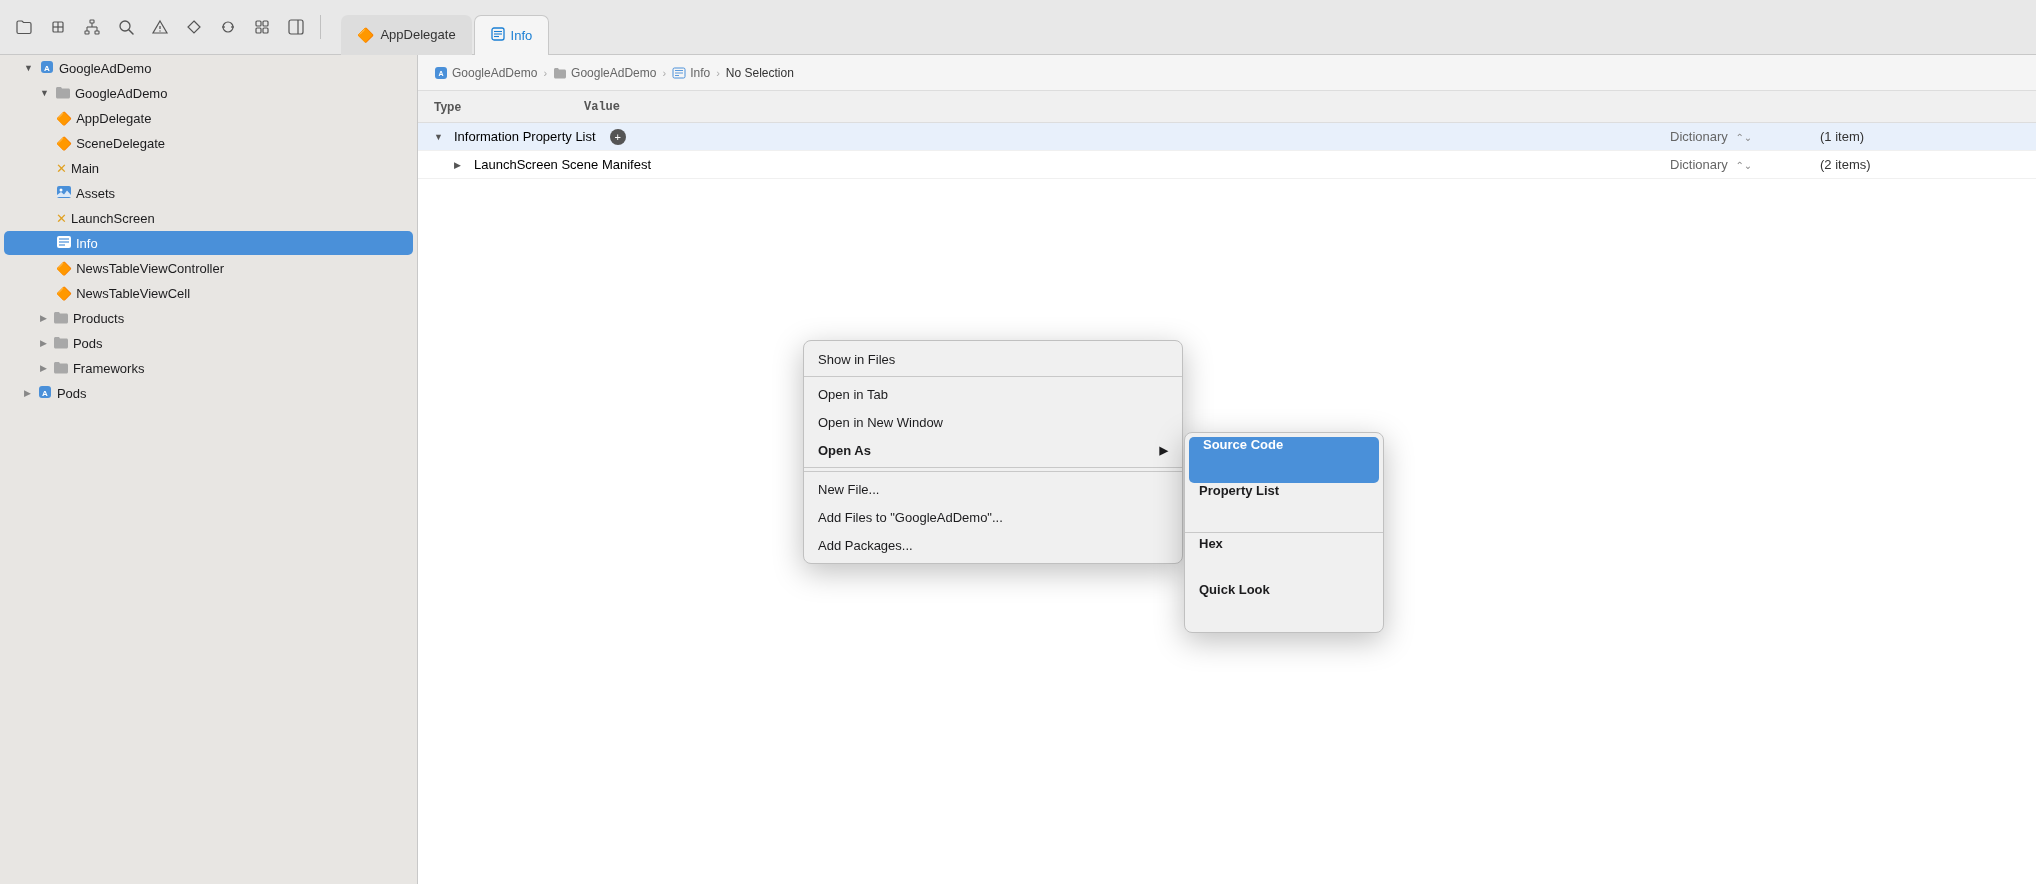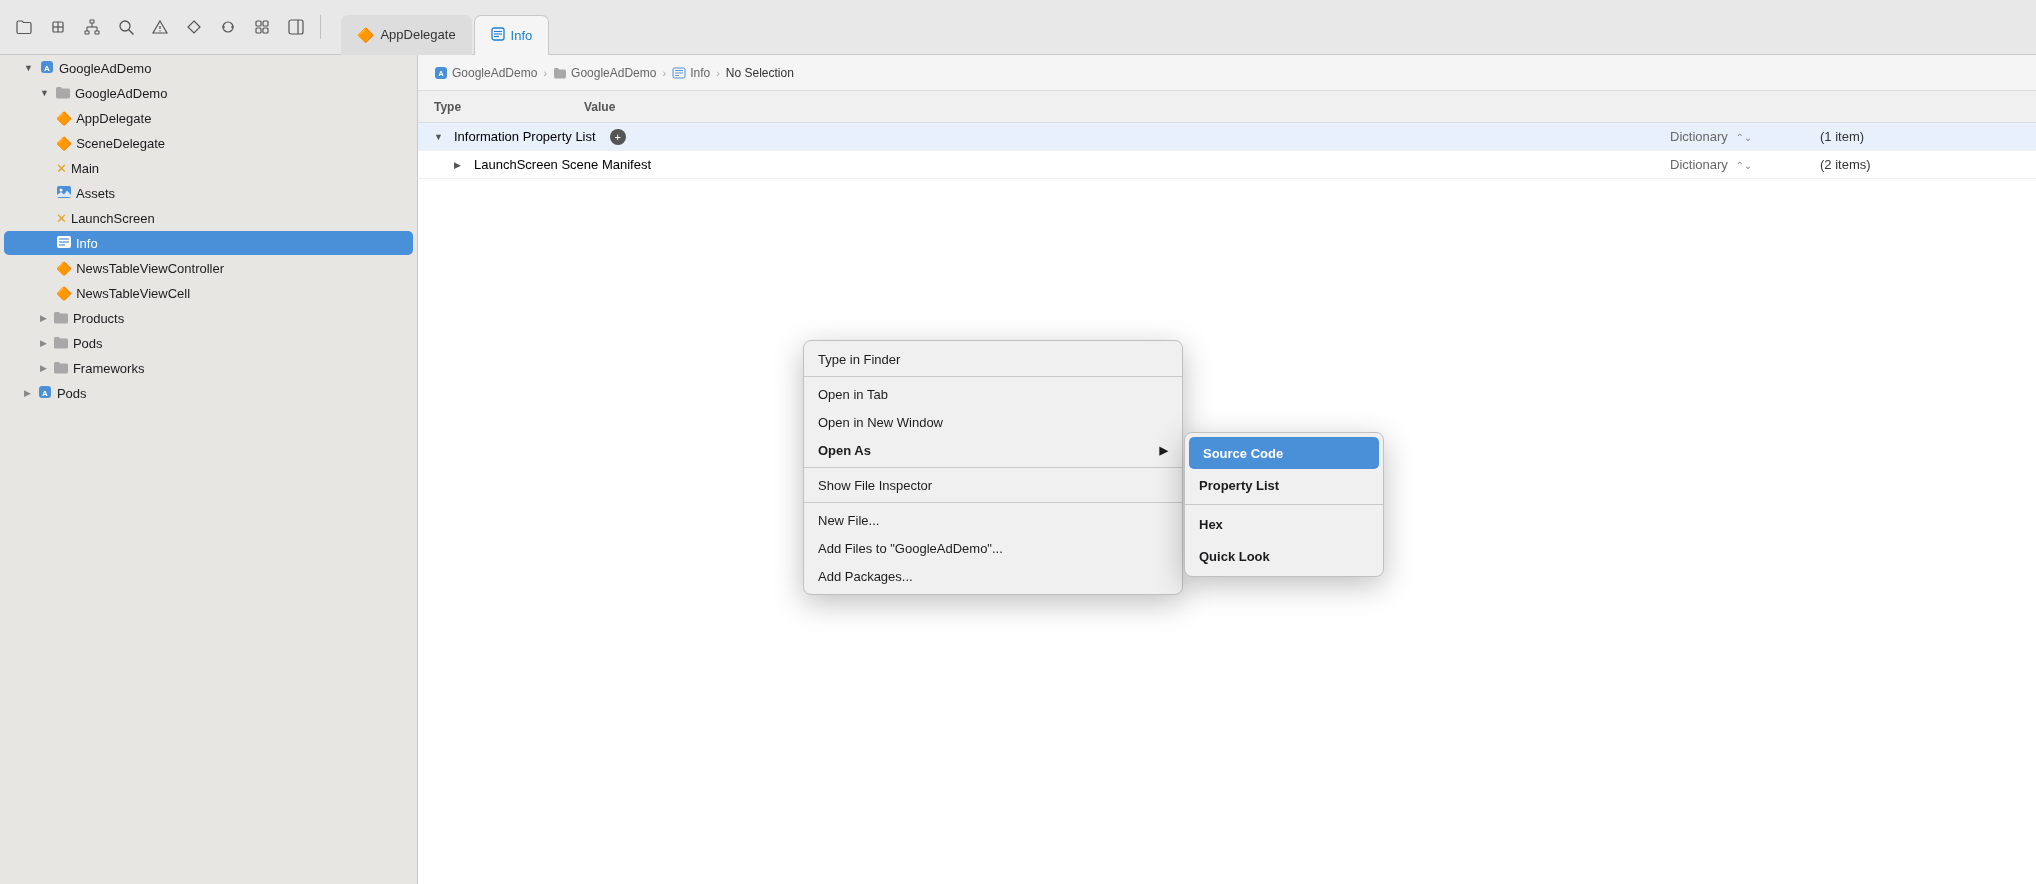--- a/index.html
+++ b/index.html
@@ -150,21 +150,21 @@
       display: flex;
       align-items: center;
       padding: 0 16px;
       font-size: 12px;
       font-weight: 600;
       color: #555;
       flex-shrink: 0;
     }
     .col-key { flex: 1; }
     .col-type { width: 150px; }
-    .col-value { width: 200px; }
+    .col-value { width: 200px; font-family: Liberation Mono, monospace; }
 
     
     .table-body { flex: 1; overflow-y: auto; }
     .table-row {
       height: 28px;
       display: flex;
       align-items: center;
       padding: 0 16px;
       border-bottom: 1px solid #f0f0f0;
       font-size: 13px;
@@ -228,23 +228,22 @@
       left: 380px;
       top: -4px;
       width: 200px;
       background: #f0f0f0;
       border: 1px solid #c0c0c0;
       border-radius: 8px;
       box-shadow: 0 8px 30px rgba(0,0,0,0.25);
       padding: 4px 0;
     }
     .submenu-item {
-      height: 32px;
-      display: flex;
-      align-items: center;
+      height: 46px;
+      display: flex;
       padding: 0 14px;
       font-size: 13px;
       color: #1c1c1e;
       cursor: pointer;
     }
     .submenu-item.selected {
       background: #4a90d9;
       color: white;
       border-radius: 5px;
       margin: 0 4px;
@@ -533,21 +532,21 @@
         </div>
         <div class="row-value">
           <span>(2 items)</span>
         </div>
       </div>
     </div>
 
     <div class="context-menu">
 
       <div class="menu-item">
-        <span>Type in Finder</span>
+        <span>Show in Files</span>
       </div>
       <div class="menu-sep"></div>
 
       <div class="menu-item">
         <span>Open in Tab</span>
       </div>
 
       <div class="menu-item">
         <span>Open in New Window</span>
       </div>
@@ -573,23 +572,20 @@
           </div>
 
           <div class="submenu-item">
             <span>Quick Look</span>
           </div>
         </div>
       </div>
 
       <div class="menu-sep"></div>
 
-      <div class="menu-item">
-        <span>Show File Inspector</span>
-      </div>
 
       <div class="menu-sep"></div>
 
       <div class="menu-item">
         <span>New File...</span>
       </div>
 
       <div class="menu-item">
         <span>Add Files to "GoogleAdDemo"...</span>
       </div>

